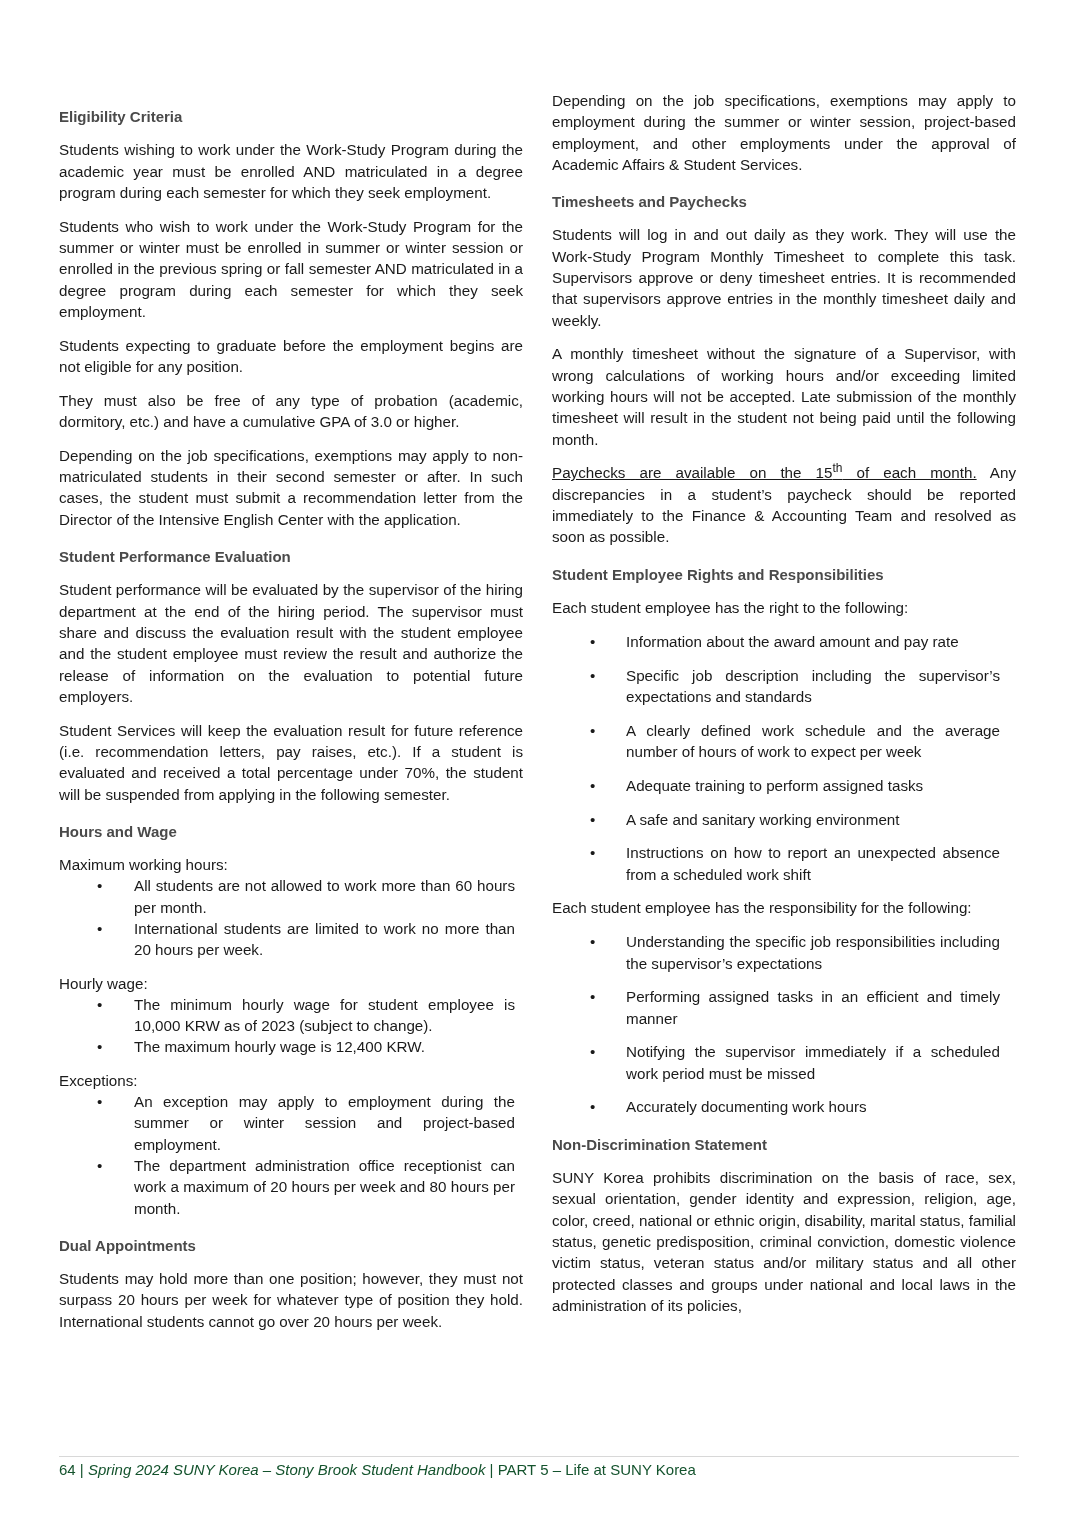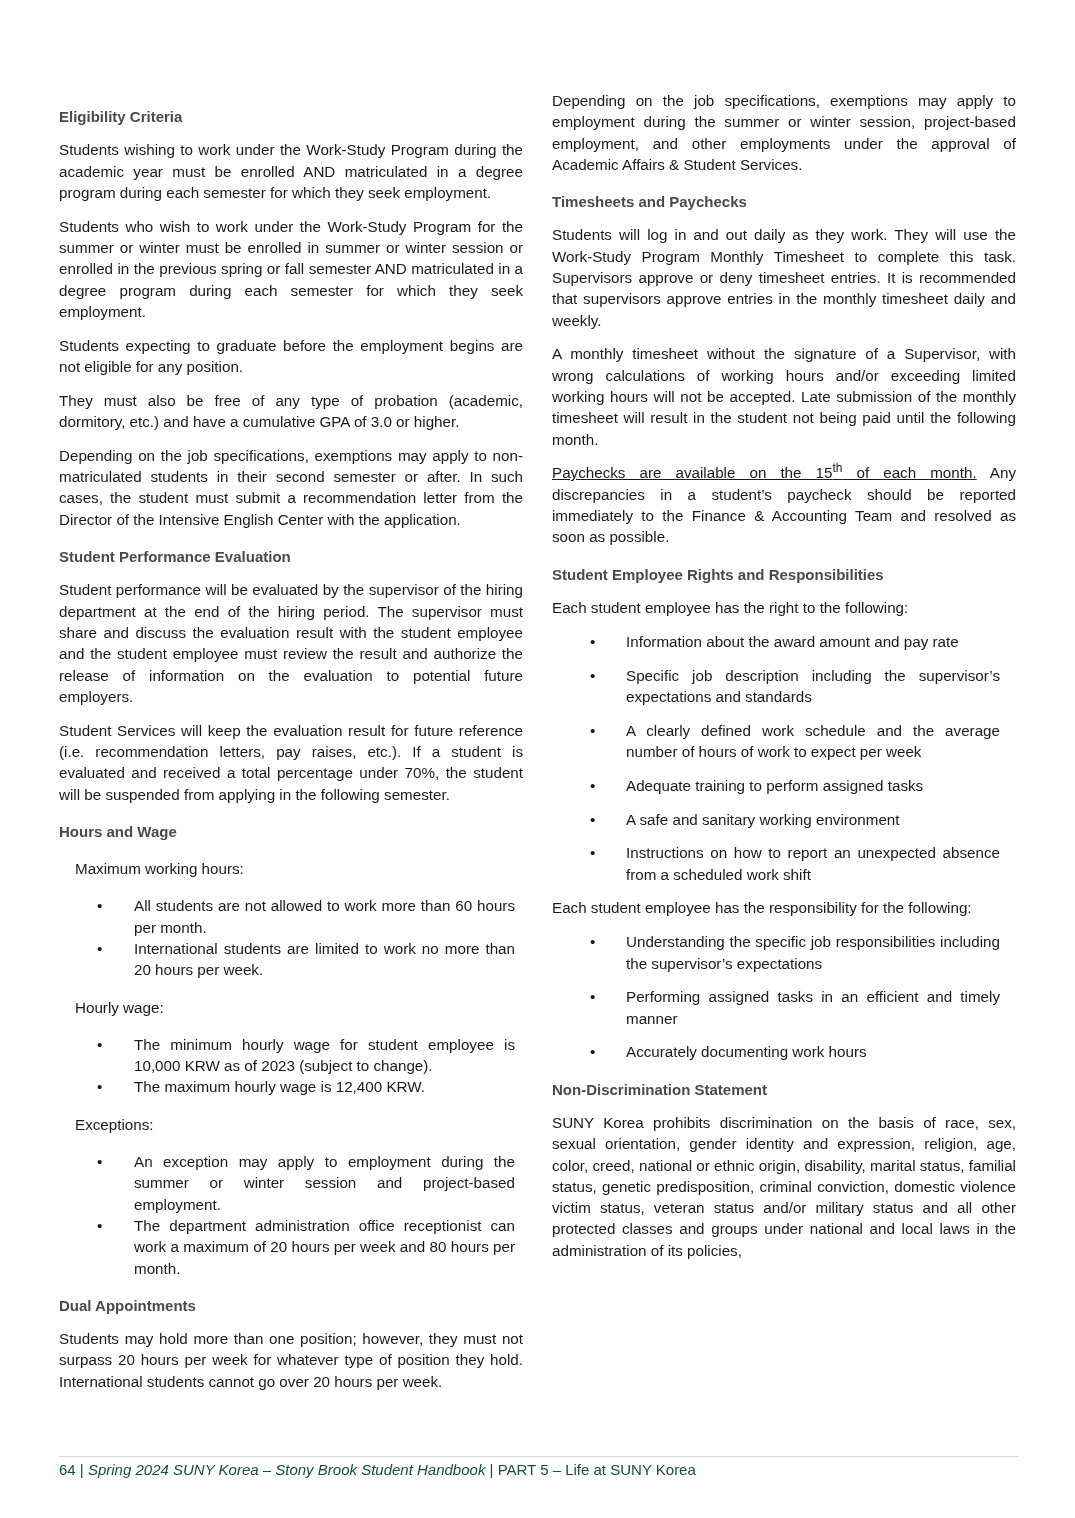--- a/index.html
+++ b/index.html
@@ -3,21 +3,21 @@
 <meta charset="utf-8">
 <style>
   html, body { margin:0; padding:0; background:#ffffff; }
   body { width:1075px; height:1518px; position:relative; overflow:hidden;
          font-family:"Liberation Sans", "DejaVu Sans", sans-serif; color:#1a1a1a; }
   .col { position:absolute; top:90px; width:464px; font-size:15.2px; line-height:21.3px; }
   .col.left { left:59px; }
   .col.right { left:552px; }
   .h { font-weight:bold; color:#4a4a4a; font-size:15px; margin:16px 0 12px 0; }
   .p { text-align:justify; margin:0 0 12.5px 0; }
-  .label { margin:16px; }
+  .label { margin:0; }
   ul.b { list-style:none; margin:0 8px 12px 0; padding:0; }
   ul.b li { position:relative; padding-left:75px; text-align:justify; }
   ul.b li::before { content:"\2022"; position:absolute; left:38px; }
   ul.r { list-style:none; margin:0 16px 12px 0; padding:0; }
   ul.r li { position:relative; padding-left:74px; text-align:justify; margin-bottom:12.5px; }
   ul.r li::before { content:"\2022"; position:absolute; left:38px; }
   .u { text-decoration:underline; }
   sup { font-size:12px; line-height:0; }
   .footer-line { position:absolute; left:59px; right:56px; top:1456px; border-top:1px solid #d8d8d8; }
   .footer { position:absolute; left:59px; top:1461px; font-size:15px; color:#14532d; }
@@ -74,20 +74,21 @@
     <li>Specific job description including the supervisor’s expectations and standards</li>
     <li>A clearly defined work schedule and the average number of hours of work to expect per week</li>
     <li>Adequate training to perform assigned tasks</li>
     <li>A safe and sanitary working environment</li>
     <li>Instructions on how to report an unexpected absence from a scheduled work shift</li>
   </ul>
   <p class="p">Each student employee has the responsibility for the following:</p>
   <ul class="r">
     <li>Understanding the specific job responsibilities including the supervisor’s expectations</li>
     <li>Performing assigned tasks in an efficient and timely manner</li>
+    <li>Notifying the supervisor immediately if a scheduled work period must be missed</li>
     <li>Accurately documenting work hours</li>
   </ul>
 
   <div class="h">Non-Discrimination Statement</div>
   <p class="p">SUNY Korea prohibits discrimination on the basis of race, sex, sexual orientation, gender identity and expression, religion, age, color, creed, national or ethnic origin, disability, marital status, familial status, genetic predisposition, criminal conviction, domestic violence victim status, veteran status and/or military status and all other protected classes and groups under national and local laws in the administration of its policies,</p>
 </div>
 
 <div class="footer-line"></div>
 <div class="footer"><span>64</span><span> | </span><i>Spring 2024 SUNY Korea – Stony Brook Student Handbook</i><span> | </span><span>PART 5 – Life at SUNY Korea</span></div>
 

